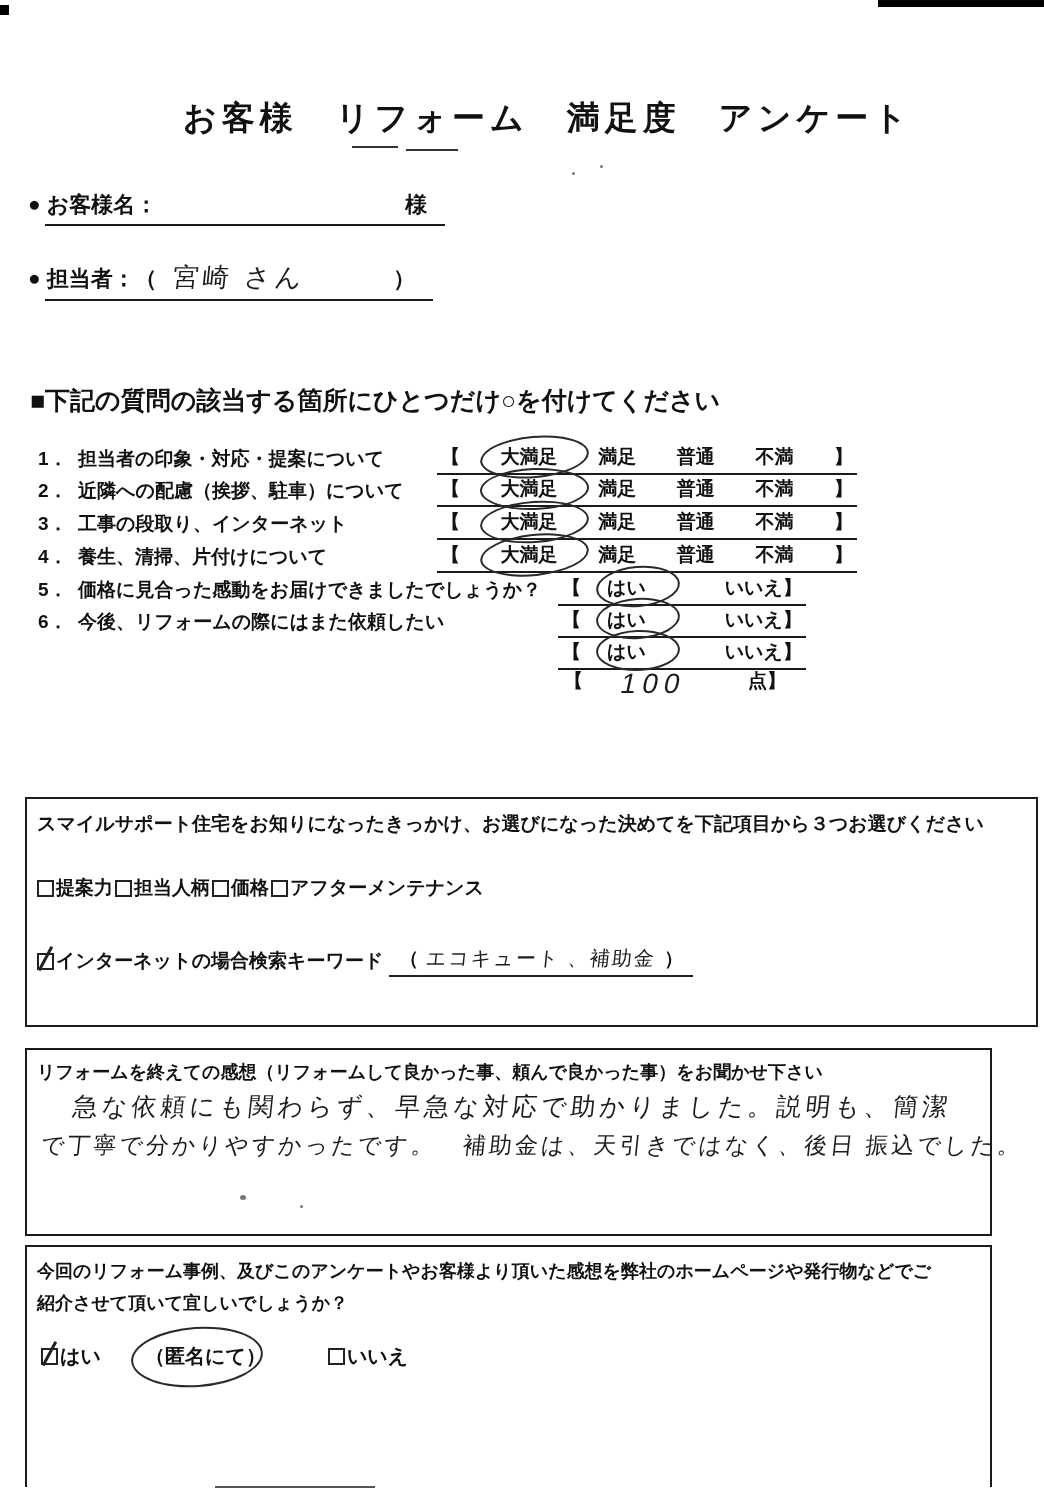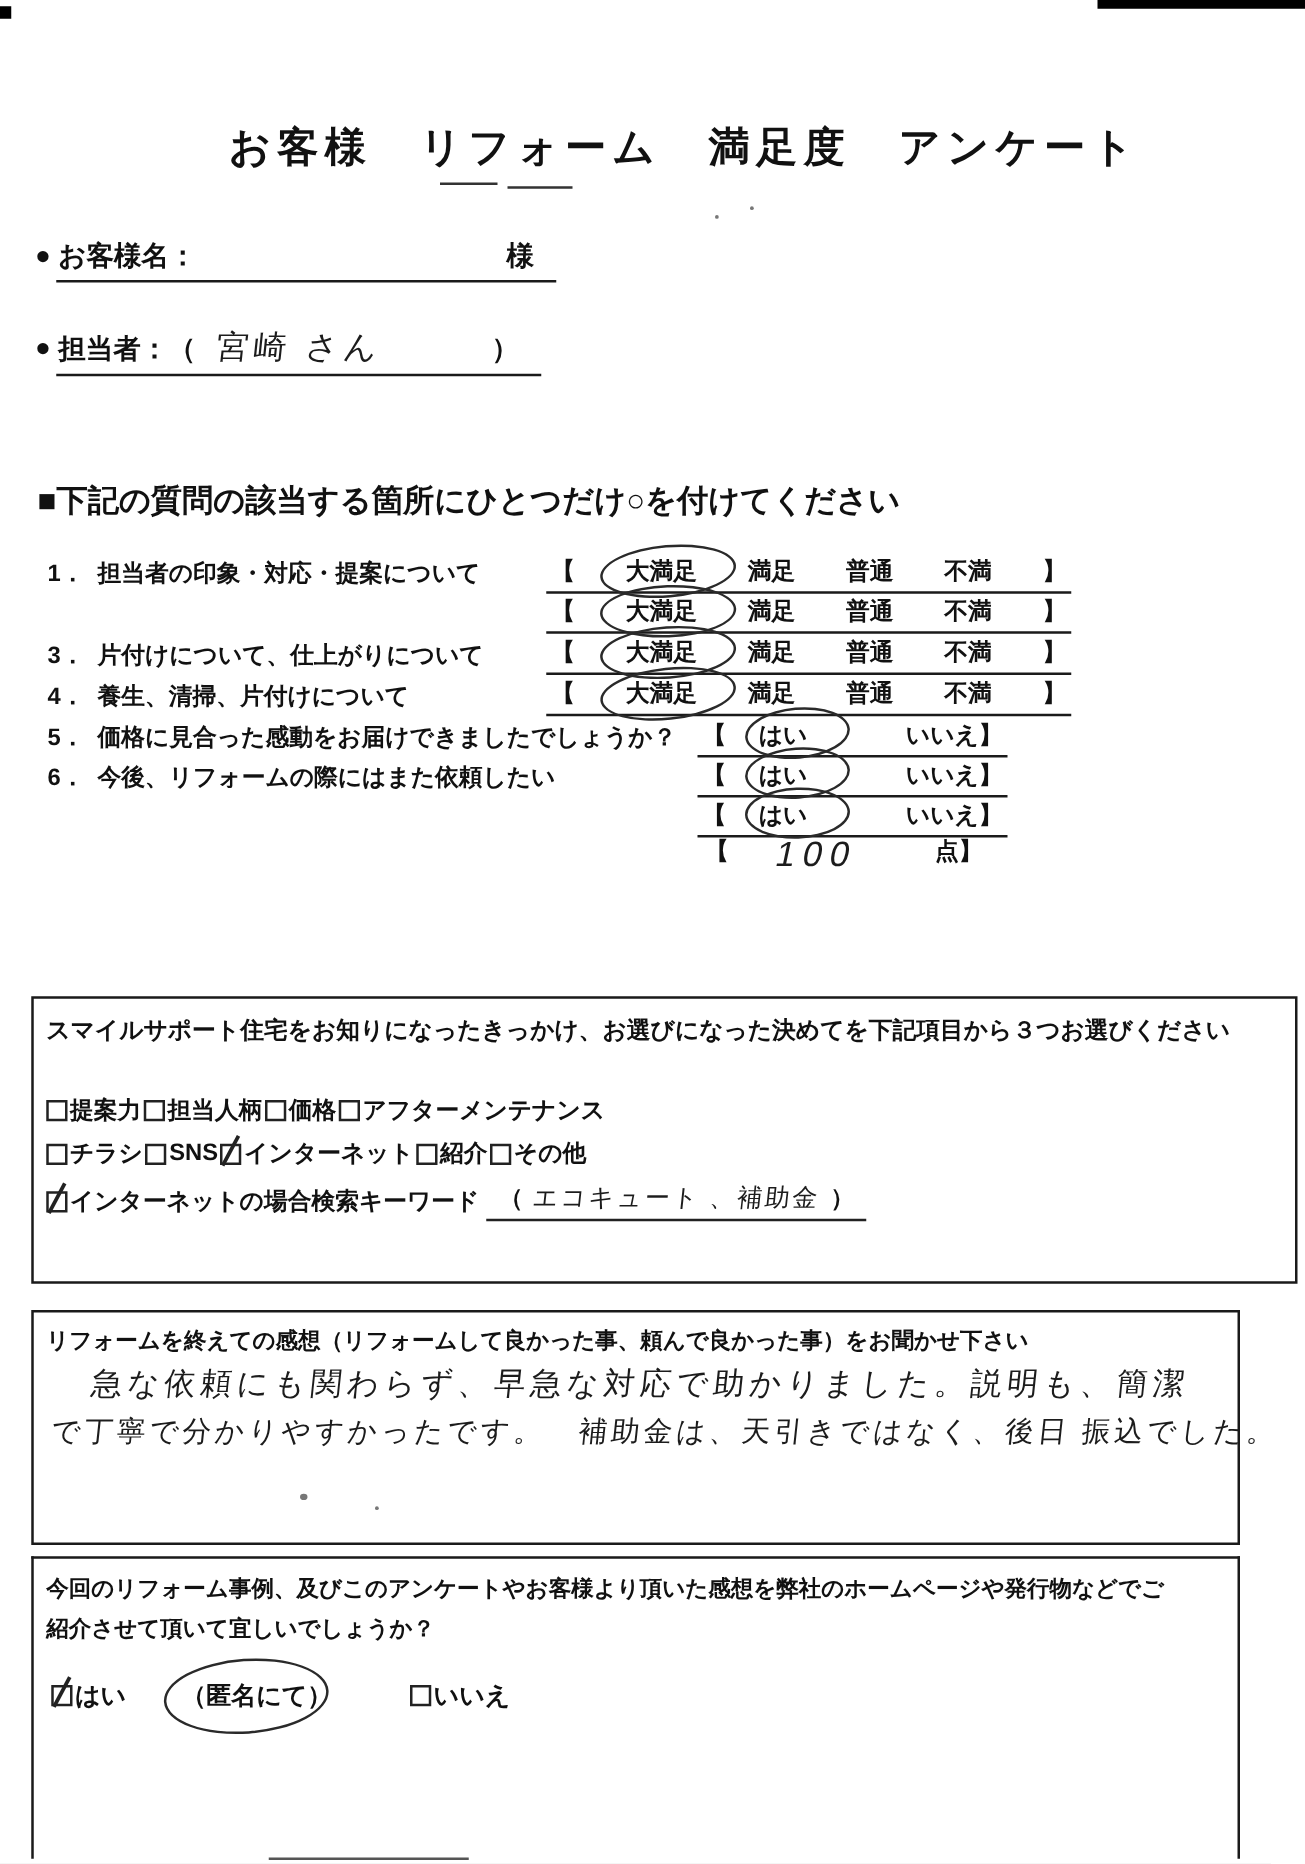--- a/index.html
+++ b/index.html
@@ -89,21 +89,22 @@
 
   <div class="fieldrow" style="left:28px;top:260px;">
     <span class="bullet">●</span><span class="ul-group"><span>担当者：</span><span class="staff-open">（</span><span class="hw staff-name">宮崎 さん</span><span class="staff-close">）</span></span>
   </div>
 
   <div class="instruction">
     <span>■</span><span>下記の質問の該当する箇所にひとつだけ○を付けてください</span>
   </div>
 
   <div class="qrow" style="top:446px;"><span class="qno">1．</span><span>担当者の印象・対応・提案について</span></div>
-  <div class="qrow" style="top:511px;"><span class="qno">3．</span><span>片付けについて、仕上がりについて</span></div>
+  <div class="qrow" style="top:478px;"><span class="qno">2．</span><span>近隣への配慮（挨拶、駐車）について</span></div>
+  <div class="qrow" style="top:511px;"><span class="qno">3．</span><span>工事の段取り、インターネット</span></div>
   <div class="qrow" style="top:544px;"><span class="qno">4．</span><span>養生、清掃、片付けについて</span></div>
   <div class="qrow" style="top:577px;"><span class="qno">5．</span><span>価格に見合った感動をお届けできましたでしょうか？</span></div>
   <div class="qrow" style="top:609px;"><span class="qno">6．</span><span>今後、リフォームの際にはまた依頼したい</span></div>
 
   <div class="ans4" style="top:444px;">
     <span>【</span>
       <span>大満足</span>
       <span>満足</span>
       <span>普通</span>
       <span>不満</span>
@@ -174,44 +175,20 @@
           <span class="cb"></span>
           <span>担当人柄</span>
         </span>
       <span class="cbitem">
           <span class="cb"></span>
           <span>価格</span>
         </span>
       <span class="cbitem">
           <span class="cb"></span>
           <span>アフターメンテナンス</span>
-        </span>
-    </div>
-    <div class="cbrow" style="top:111px;">
-      <span class="cbitem">
-          <span class="cb"></span>
-          <span>チラシ</span>
-        </span>
-      <span class="cbitem">
-          <span class="cb"></span>
-          <span>SNS</span>
-        </span>
-      <span class="cbitem">
-          <span class="cb">
-            <span class="slash"></span>
-          </span>
-          <span>インターネット</span>
-        </span>
-      <span class="cbitem">
-          <span class="cb"></span>
-          <span>紹介</span>
-        </span>
-      <span class="cbitem">
-          <span class="cb"></span>
-          <span>その他</span>
         </span>
     </div>
     <div class="cbrow" style="top:146px;">
       <span class="cbitem">
           <span class="cb">
             <span class="slash"></span>
           </span>
           <span>インターネットの場合検索キーワード</span>
         </span>
       <span class="kw-line">

